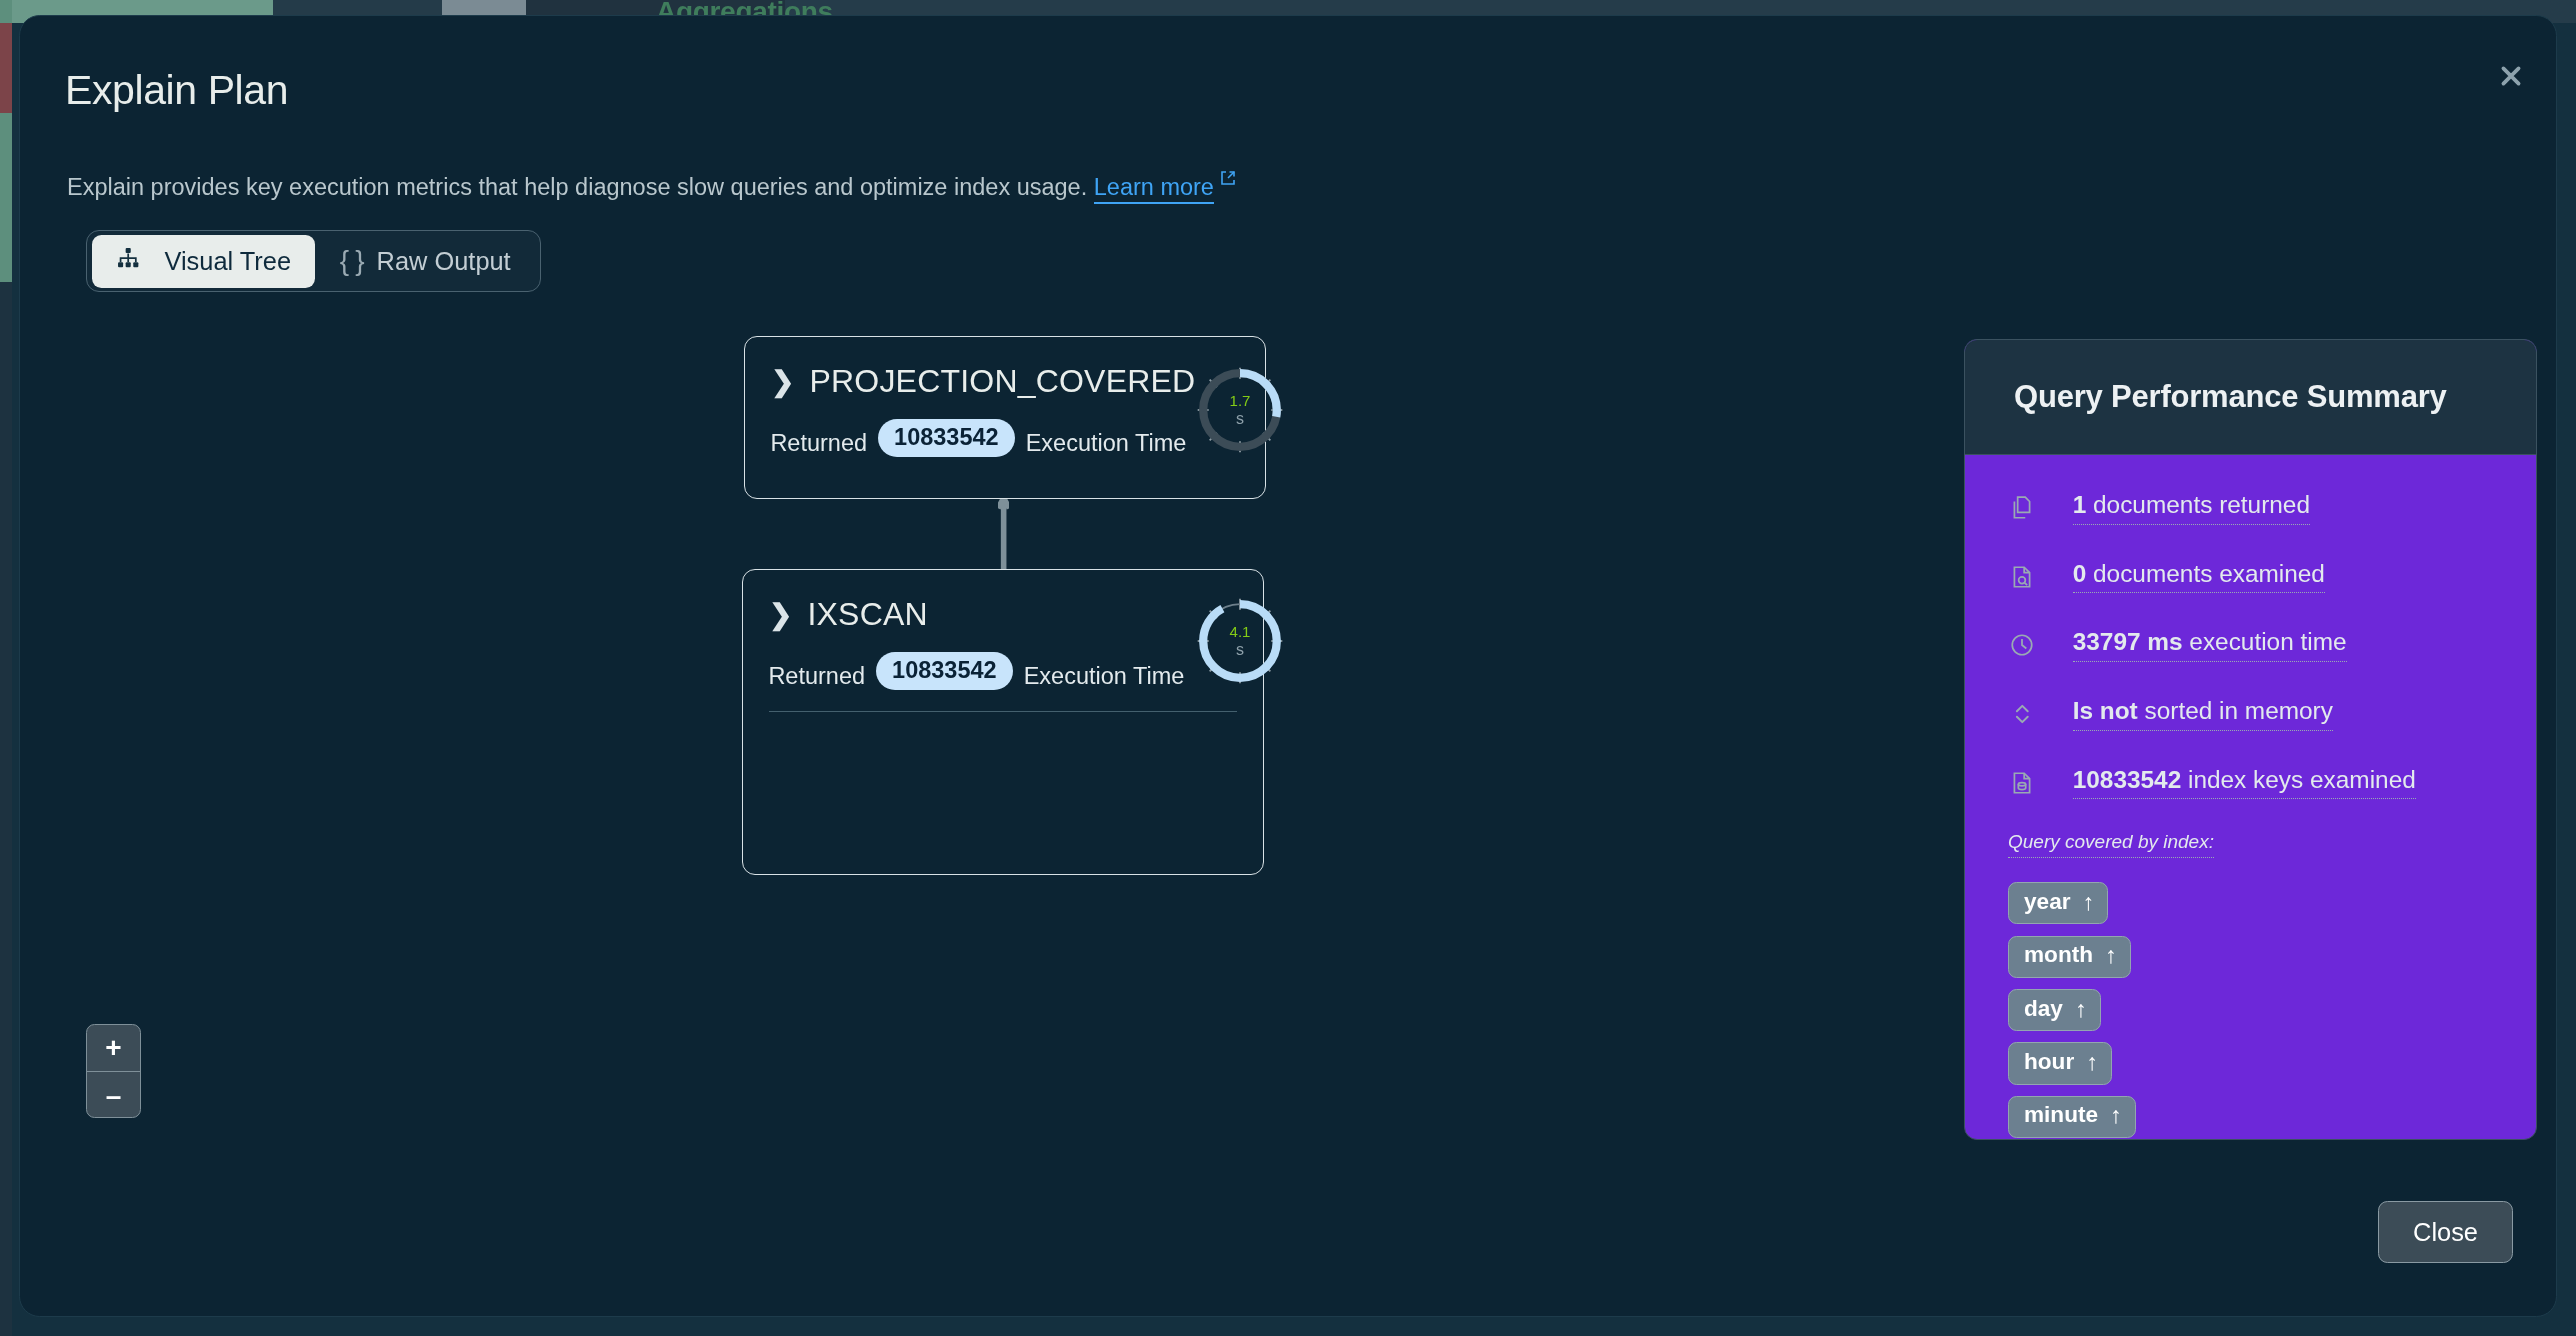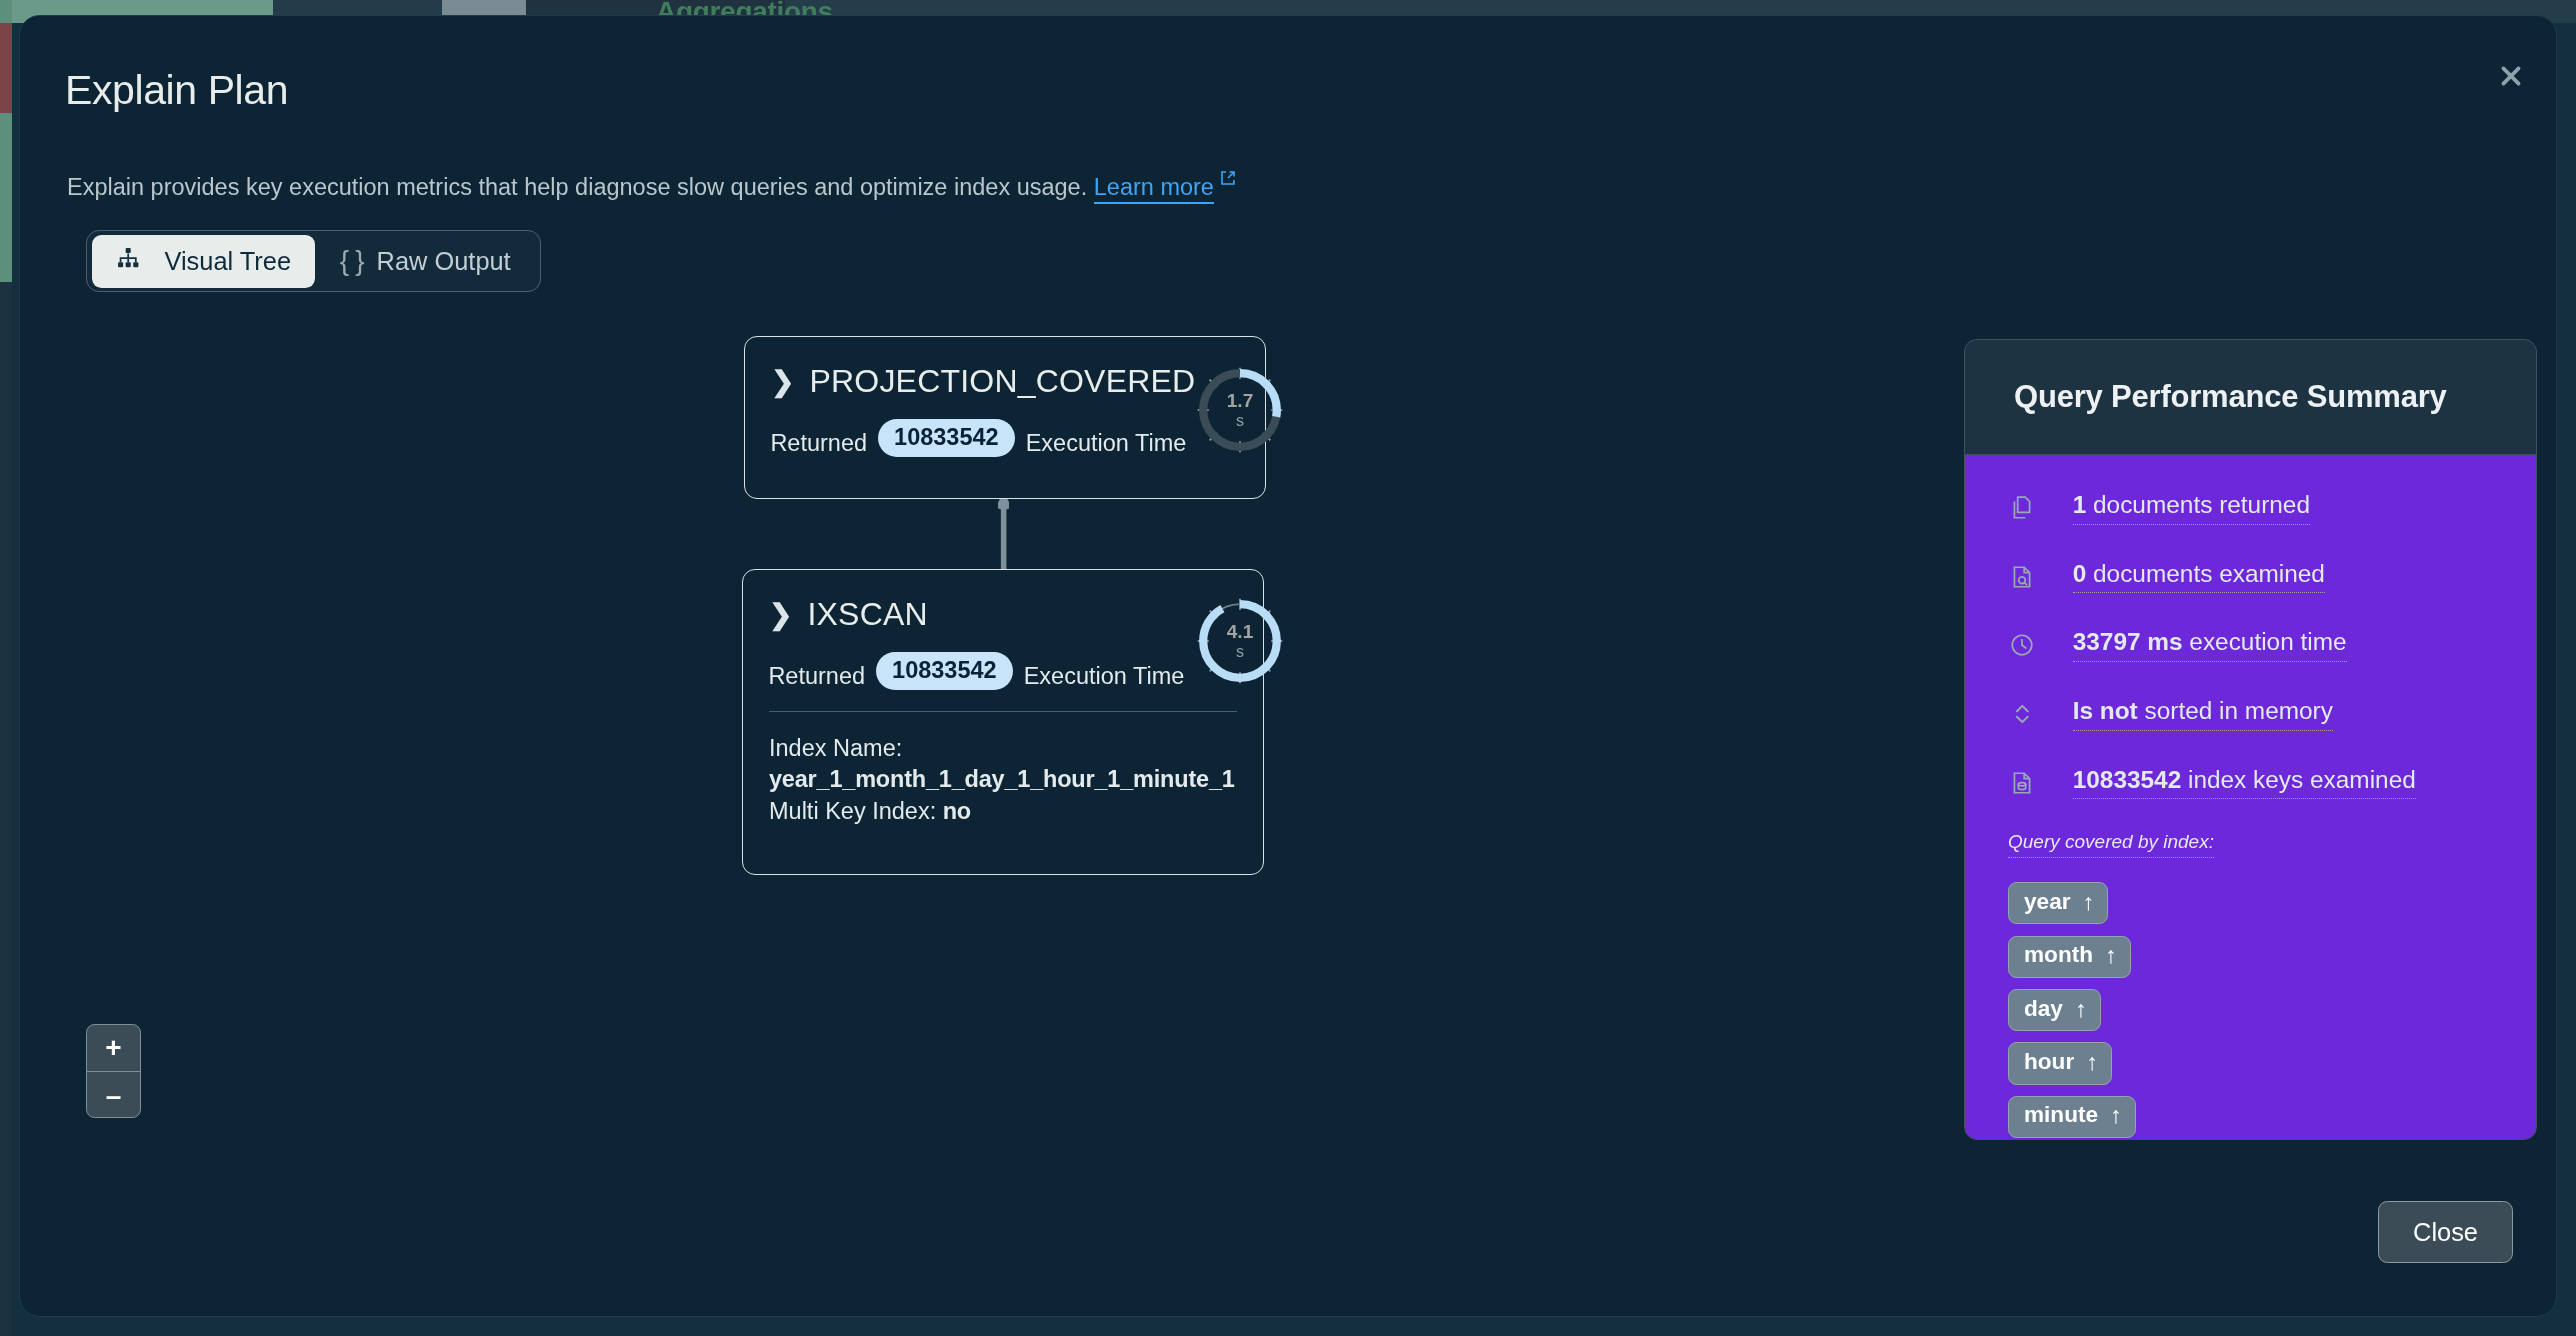--- a/index.html
+++ b/index.html
@@ -151,21 +151,21 @@
     width: 92px; height: 92px;
   }
   #gauge-projection { left: 1174px; top: 348px; }
   #gauge-ixscan     { left: 1174px; top: 579px; }
   .gauge-label {
     position: absolute; inset: 0;
     display: flex; flex-direction: column;
     align-items: center; justify-content: center;
     pointer-events: none;
   }
-  .gauge-val { font-size: 19px; font-weight: 700; color: #a3a3a3; line-height: 1; }
+  .gauge-val { font-size: 15px; font-weight: 400; color: #84cc16; line-height: 1; }
   .gauge-unit { font-size: 16px; color: #8ea0aa; margin-top: 2.8px; line-height: 1; }
 
   
   #connector {
     position: absolute; left: 978px; top: 482px;
     width: 11.3px; height: 71px;
   }
 
   
   #zoom-ctrl {
@@ -341,28 +341,20 @@
     <div class="node-head">
       <span class="chev">❯</span>
       <span class="node-title">IXSCAN</span>
     </div>
     <div class="node-metrics">
       <span>Returned</span>
       <span class="pill">10833542</span>
       <span>Execution Time</span>
     </div>
     <div class="node-divider"></div>
-    <div class="node-details">
-      <div>Index Name:</div>
-      <div><b>year_1_month_1_day_1_hour_1_minute_1</b></div>
-      <div>
-        <span>Multi Key Index:</span>
-        <b>no</b>
-      </div>
-    </div>
   </div>
 
   <div class="gauge" id="gauge-ixscan">
     <svg width="92" height="92" viewBox="0 0 100 100">
       <g stroke="#8d9ba3" stroke-width="2">
         <line x1="50" y1="4" x2="50" y2="16"></line>
         <line x1="50" y1="84" x2="50" y2="96"></line>
         <line x1="4" y1="50" x2="16" y2="50"></line>
         <line x1="84" y1="50" x2="96" y2="50"></line>
         <line x1="17" y1="17" x2="25" y2="25"></line>

